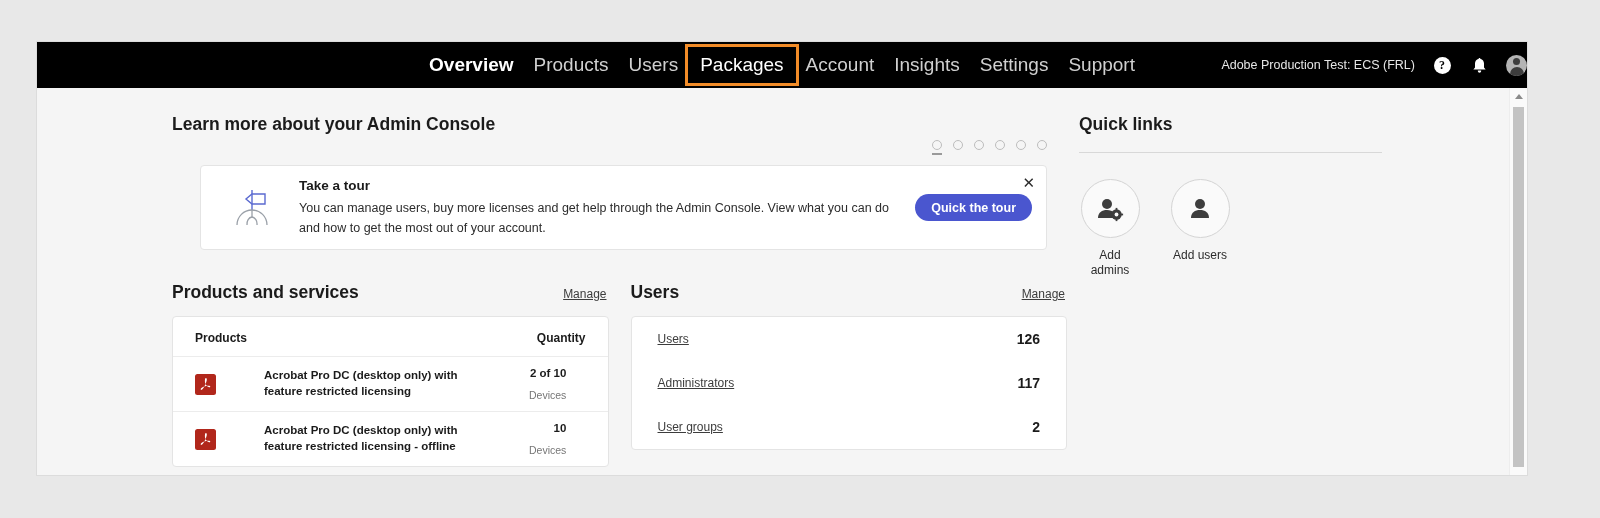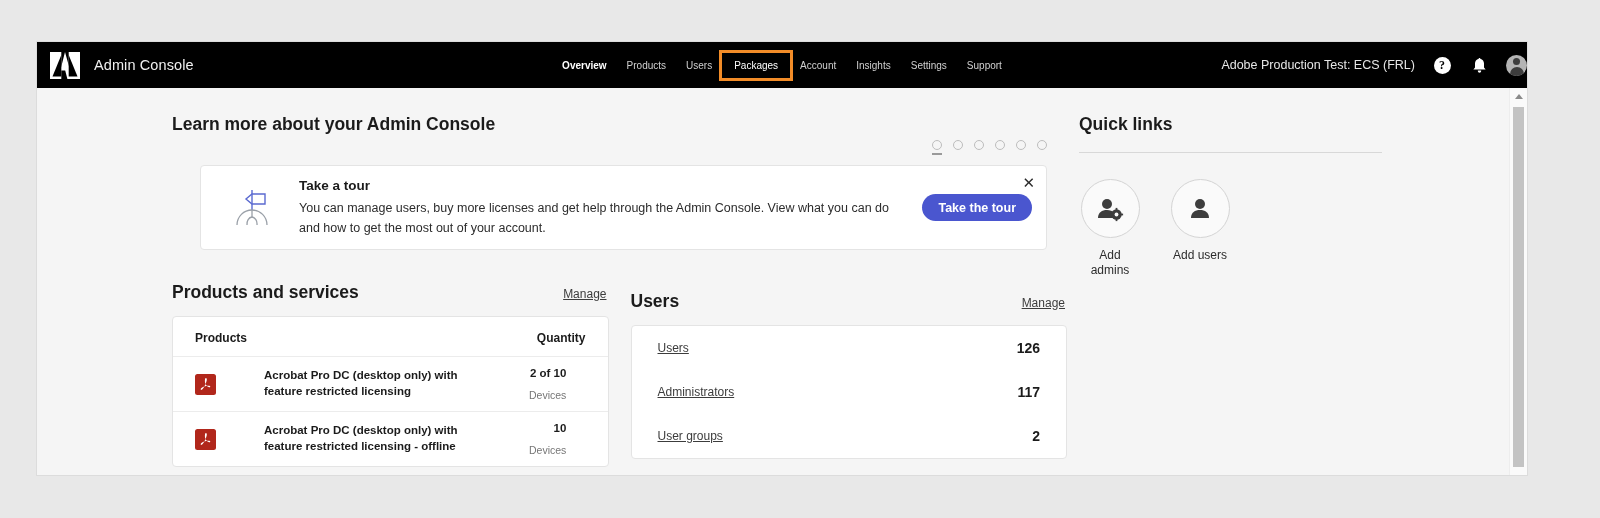--- a/index.html
+++ b/index.html
@@ -61,21 +61,21 @@
     height: 46px;
     pointer-events: none;
   }
   .nav-items {
     display: flex;
     align-items: center;
     gap: 0px;
     pointer-events: auto;
   }
   .nav-item {
-    font-size: 10px;
+    font-size: 19px;
     color: #d0d0d0;
     padding: 6px 10px;
     white-space: nowrap;
     cursor: pointer;
   }
   .nav-item.active {
     color: #ffffff;
     font-weight: bold;
   }
   .nav-item.highlighted {
@@ -257,21 +257,20 @@
     color: #2c2c2c;
     cursor: pointer;
     line-height: 1;
   }
 
   
   .panels {
     display: flex;
     margin-top: 32px;
     gap: 22px;
-    align-items: center;
   }
   .panel { flex: 1; }
   .panel-head {
     display: flex;
     align-items: baseline;
     justify-content: space-between;
     padding-right: 2px;
   }
   .manage-link {
     font-size: 12px;
@@ -425,31 +424,20 @@
     cursor: pointer;
   }
 </style>
 </head>
 <body>
 
 <div class="window">
 
   <div class="topnav">
 
-    <div class="brand">
-      <svg class="adobe-logo" viewBox="0 0 30 27">
-        <polygon points="0,0 11.3,0 11.3,27 0,27" fill="#ffffff"></polygon>
-        <polygon points="18.7,0 30,0 30,27 18.7,27" fill="#ffffff"></polygon>
-        <polygon points="15,0 22.5,27 17.4,27 15.2,18.6 10.3,18.6" fill="#ffffff"></polygon>
-        <polygon points="0,0 11.3,0 11.3,27 0,27" fill="#000000" opacity="0"></polygon>
-        <polygon points="2.5,24.5 11.3,3 11.3,24.5" fill="#000000"></polygon>
-        <polygon points="18.7,24.5 18.7,3 27.5,24.5" fill="#000000"></polygon>
-      </svg>
-      <div class="brand-title">Admin Console</div>
-    </div>
 
     <div class="nav-center">
       <div class="nav-items">
         <div class="nav-item active">Overview</div>
         <div class="nav-item">Products</div>
         <div class="nav-item">Users</div>
         <div class="nav-item highlighted">Packages</div>
         <div class="nav-item">Account</div>
         <div class="nav-item">Insights</div>
         <div class="nav-item">Settings</div>
@@ -497,21 +485,21 @@
               <path d="M23 9 L36 9 L36 19 L23 19 L17 14 Z" fill="none" stroke="#5b6ad0" stroke-width="1.4"></path>
               <path d="M8 40 A15 15 0 0 1 38 40" fill="none" stroke="#9aa0a8" stroke-width="1.3"></path>
               <path d="M18 40 A5.5 7 0 0 1 23 32" fill="none" stroke="#9aa0a8" stroke-width="1.3"></path>
               <path d="M28 40 A5.5 7 0 0 0 23 32" fill="none" stroke="#9aa0a8" stroke-width="1.3"></path>
               <line x1="23" y1="25" x2="23" y2="32" stroke="#9aa0a8" stroke-width="1.3"></line>
             </svg>
             <div class="tour-text">
               <div class="tour-title">Take a tour</div>
               <div class="tour-desc">You can manage users, buy more licenses and get help through the Admin Console. View what you can do and how to get the most out of your account.</div>
             </div>
-            <button class="tour-btn">Take the tour</button>
+            <button class="tour-btn">Quick the tour</button>
             <div class="tour-close">✕</div>
           </div>
 
           <div class="panels">
 
             <div class="panel">
               <div class="panel-head">
                 <h2 class="section-title">Products and services</h2>
                 <span class="manage-link">Manage</span>
               </div>

